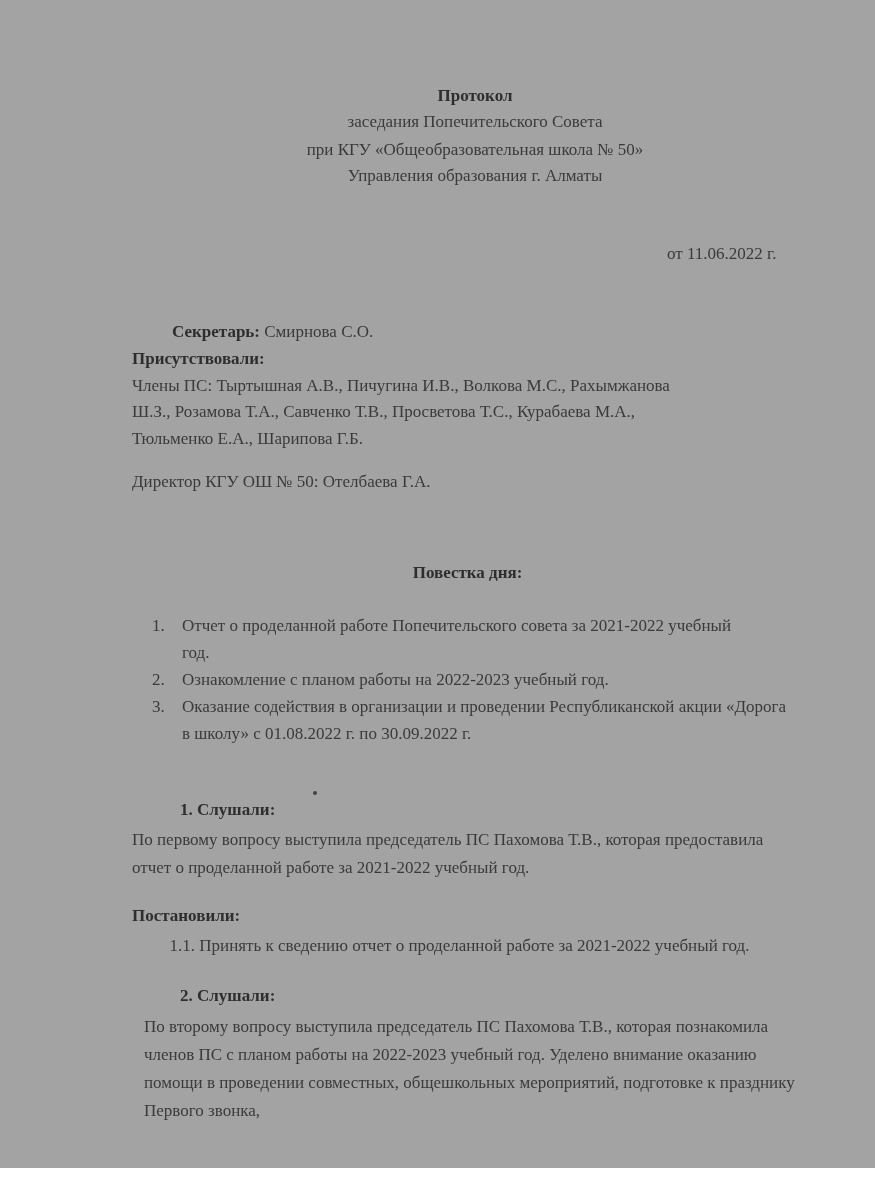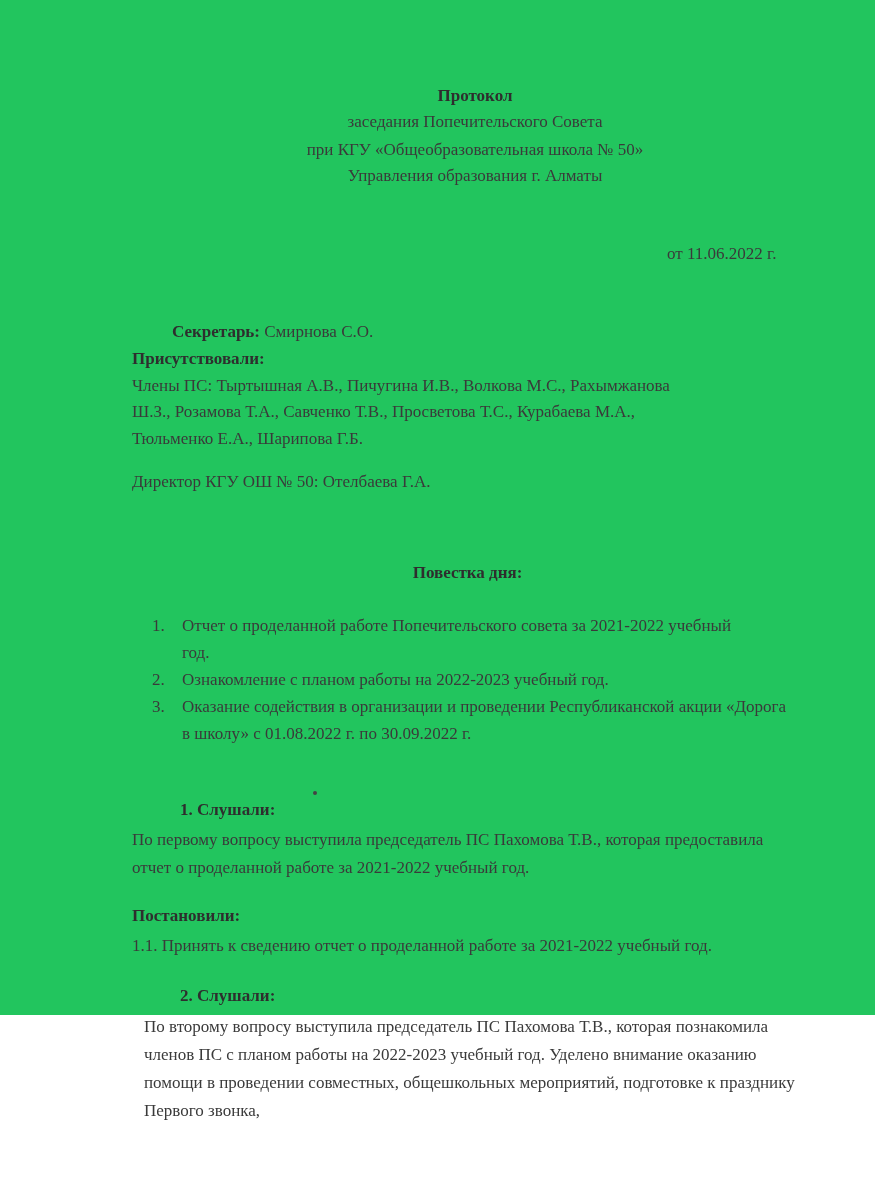--- a/index.html
+++ b/index.html
@@ -13,22 +13,22 @@
       position: relative;
       overflow: hidden;
       font-family: "Liberation Serif", "DejaVu Serif", serif;
       color: #3a3a3a;
       font-size: 17px;
       filter: blur(0.35px);
     }
     .page {
       position: absolute;
       left: 0; top: 0;
-      width: 875px; height: 1015px;
-      background: #22c55e;
+      width: 875px; height: 1168px;
+      background: #a3a3a3;
     }
     .abs { position: absolute; white-space: nowrap; }
     .center { left: 0; width: 950px; text-align: center; }
     .title { top: 86px; font-weight: bold; font-size: 17px; color: #2e2e2e; }
     .sub1 { top: 112px; }
     .sub2 { top: 140px; }
     .sub3 { top: 166px; }
     .date { top: 244px; left: 667px; }
     .left { left: 132px; }
     .bold { font-weight: bold; color: #2e2e2e; }
@@ -77,18 +77,18 @@
       <span>Оказание содействия в организации и проведении Республиканской акции «Дорога в школу» с 01.08.2022 г. по 30.09.2022 г.</span>
     </li>
   </ul>
 
   <div class="dot"></div>
 
   <div class="abs heard" style="top:800px; left:180px;">1.  Слушали:</div>
   <div class="para" style="top:826px;">По первому вопросу выступила председатель ПС Пахомова Т.В.,  которая предоставила отчет о проделанной работе за 2021-2022 учебный год.</div>
 
   <div class="abs bold" style="top:906px; left:132px;">Постановили:</div>
-  <div class="para" style="top:932px; width:655px;">1.1. Принять к сведению отчет о проделанной работе за 2021-2022 учебный год.</div>
+  <div class="para" style="top:932px; width:655px;text-align:center;">1.1. Принять к сведению отчет о проделанной работе за 2021-2022 учебный год.</div>
 
   <div class="abs heard" style="top:986px; left:180px;">2.  Слушали:</div>
   <div class="para" style="top:1013px; width:660px;margin-left:12px;">По второму вопросу выступила председатель ПС Пахомова Т.В., которая познакомила членов ПС с планом работы на 2022-2023 учебный год. Уделено внимание оказанию помощи в проведении совместных, общешкольных мероприятий, подготовке к празднику Первого звонка,</div>
 
 </div>
 
 </body></html>

